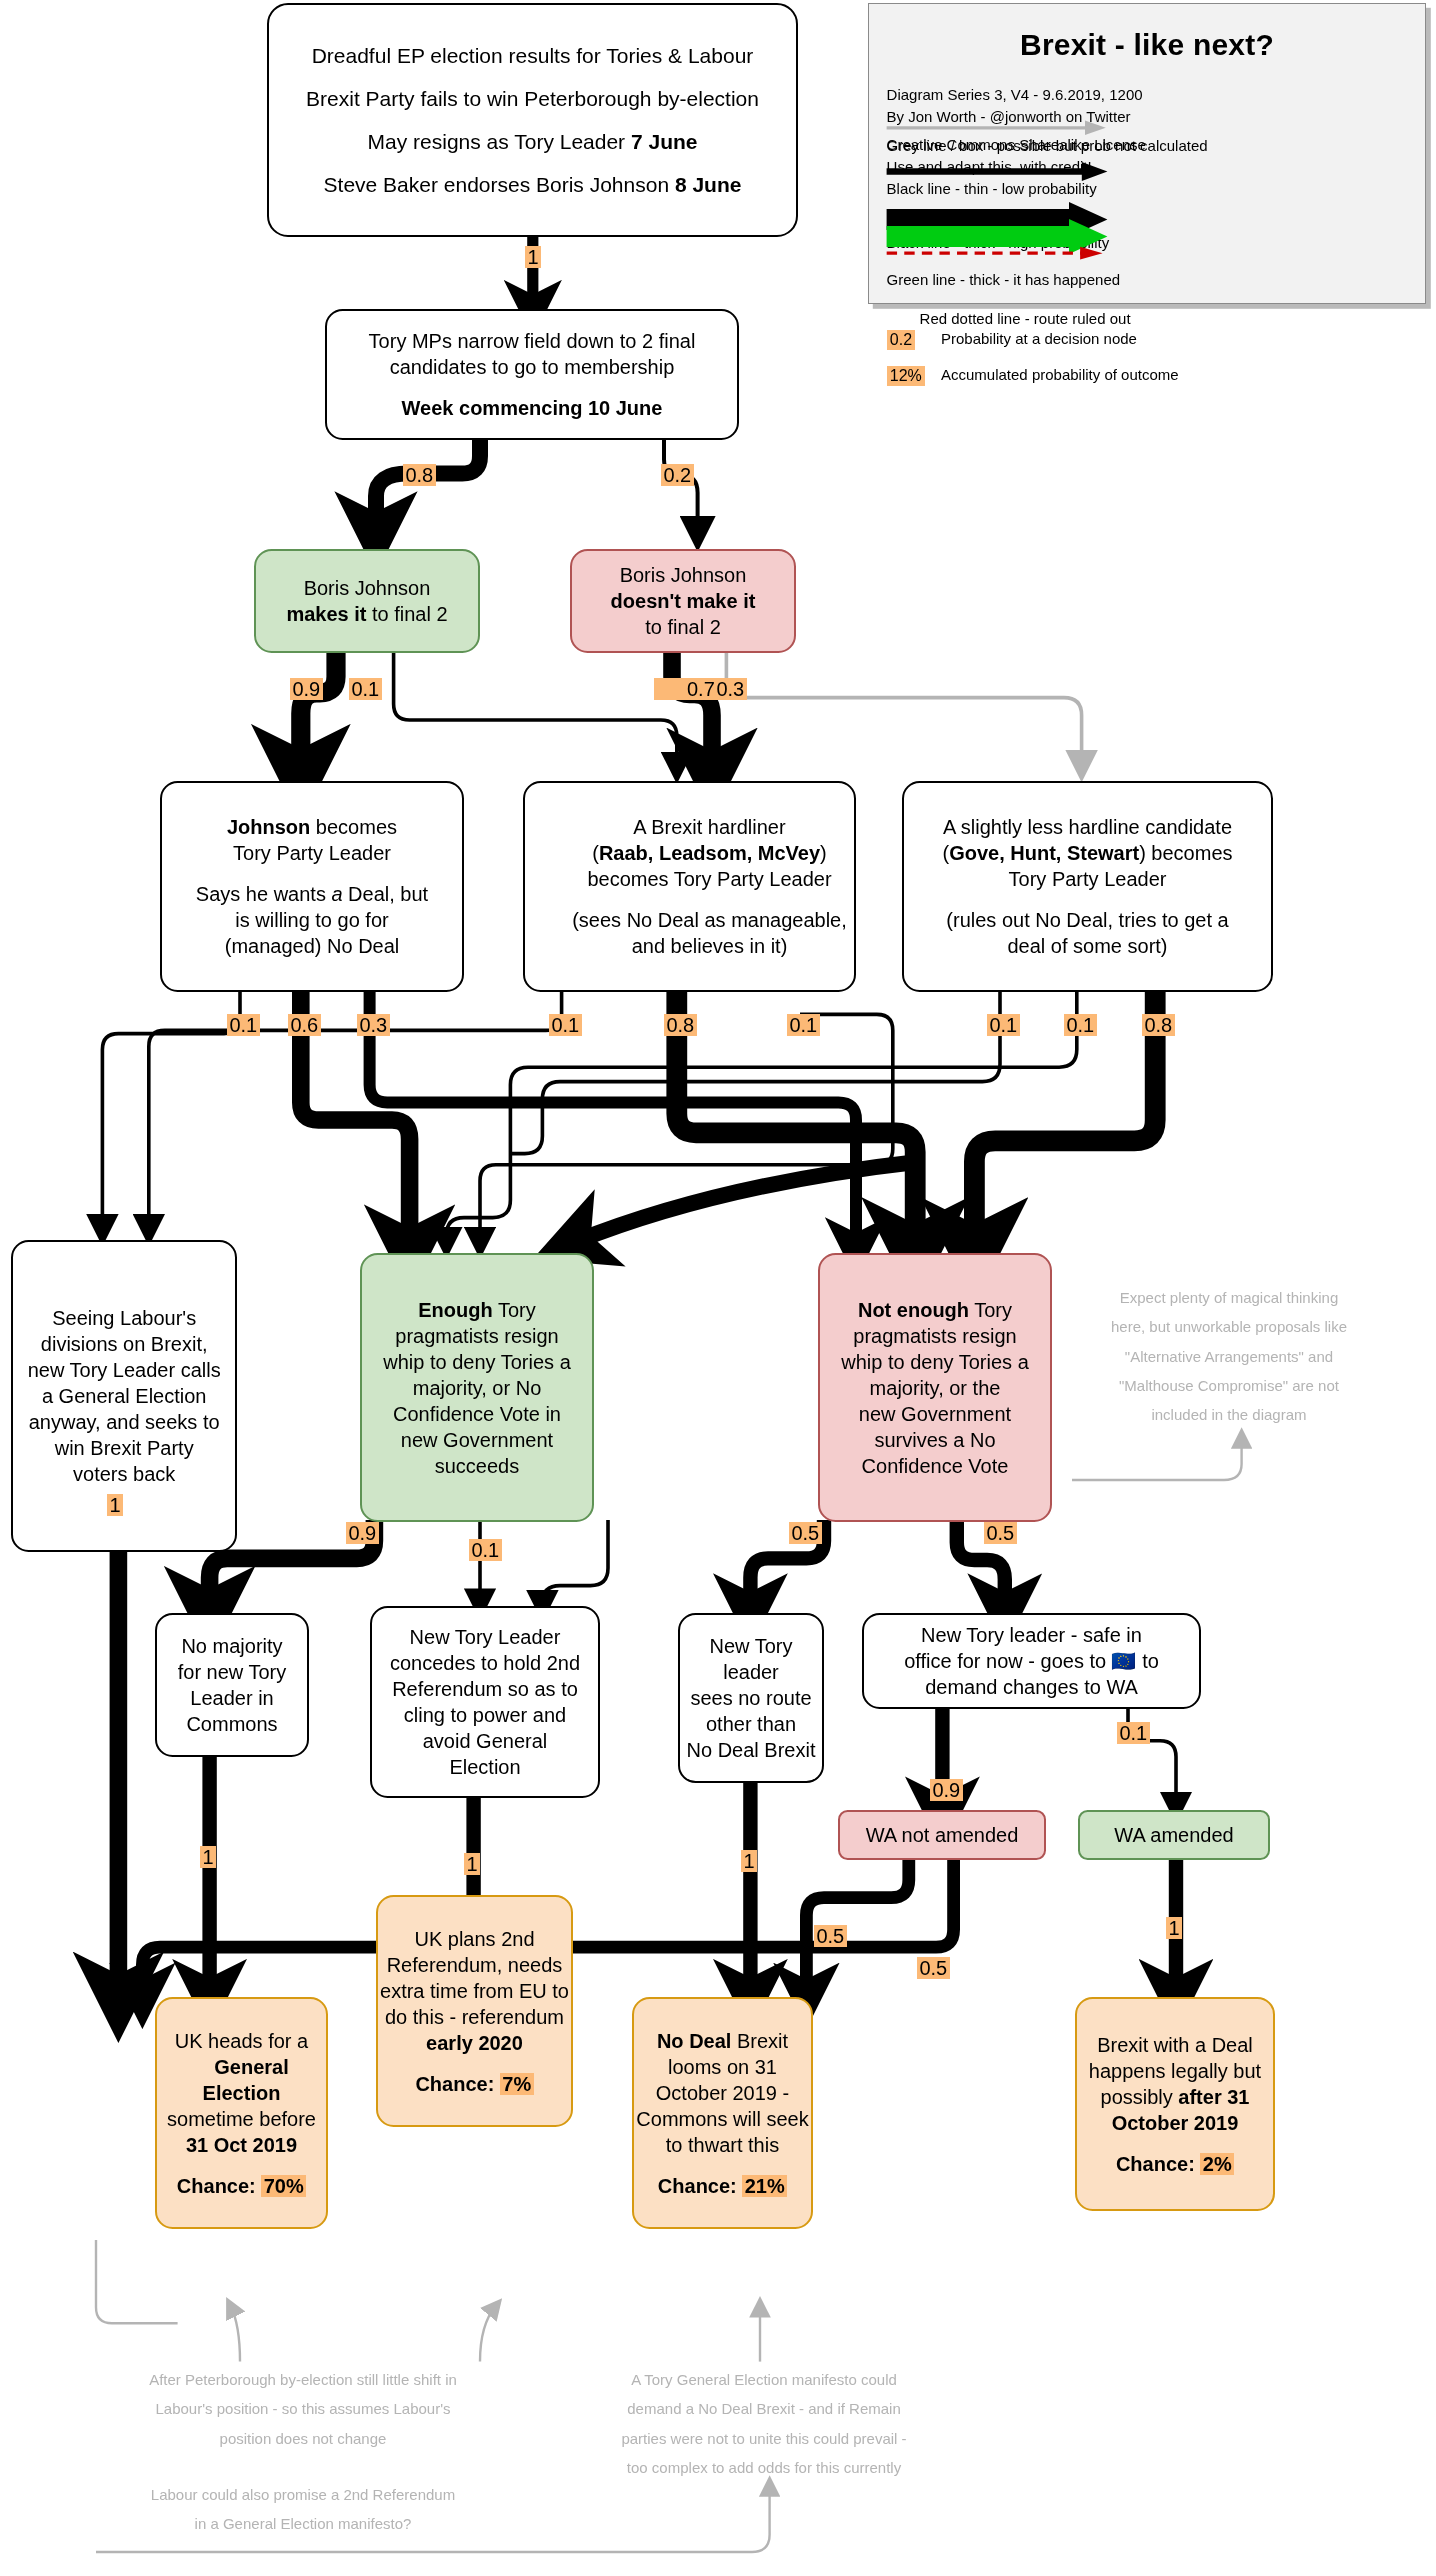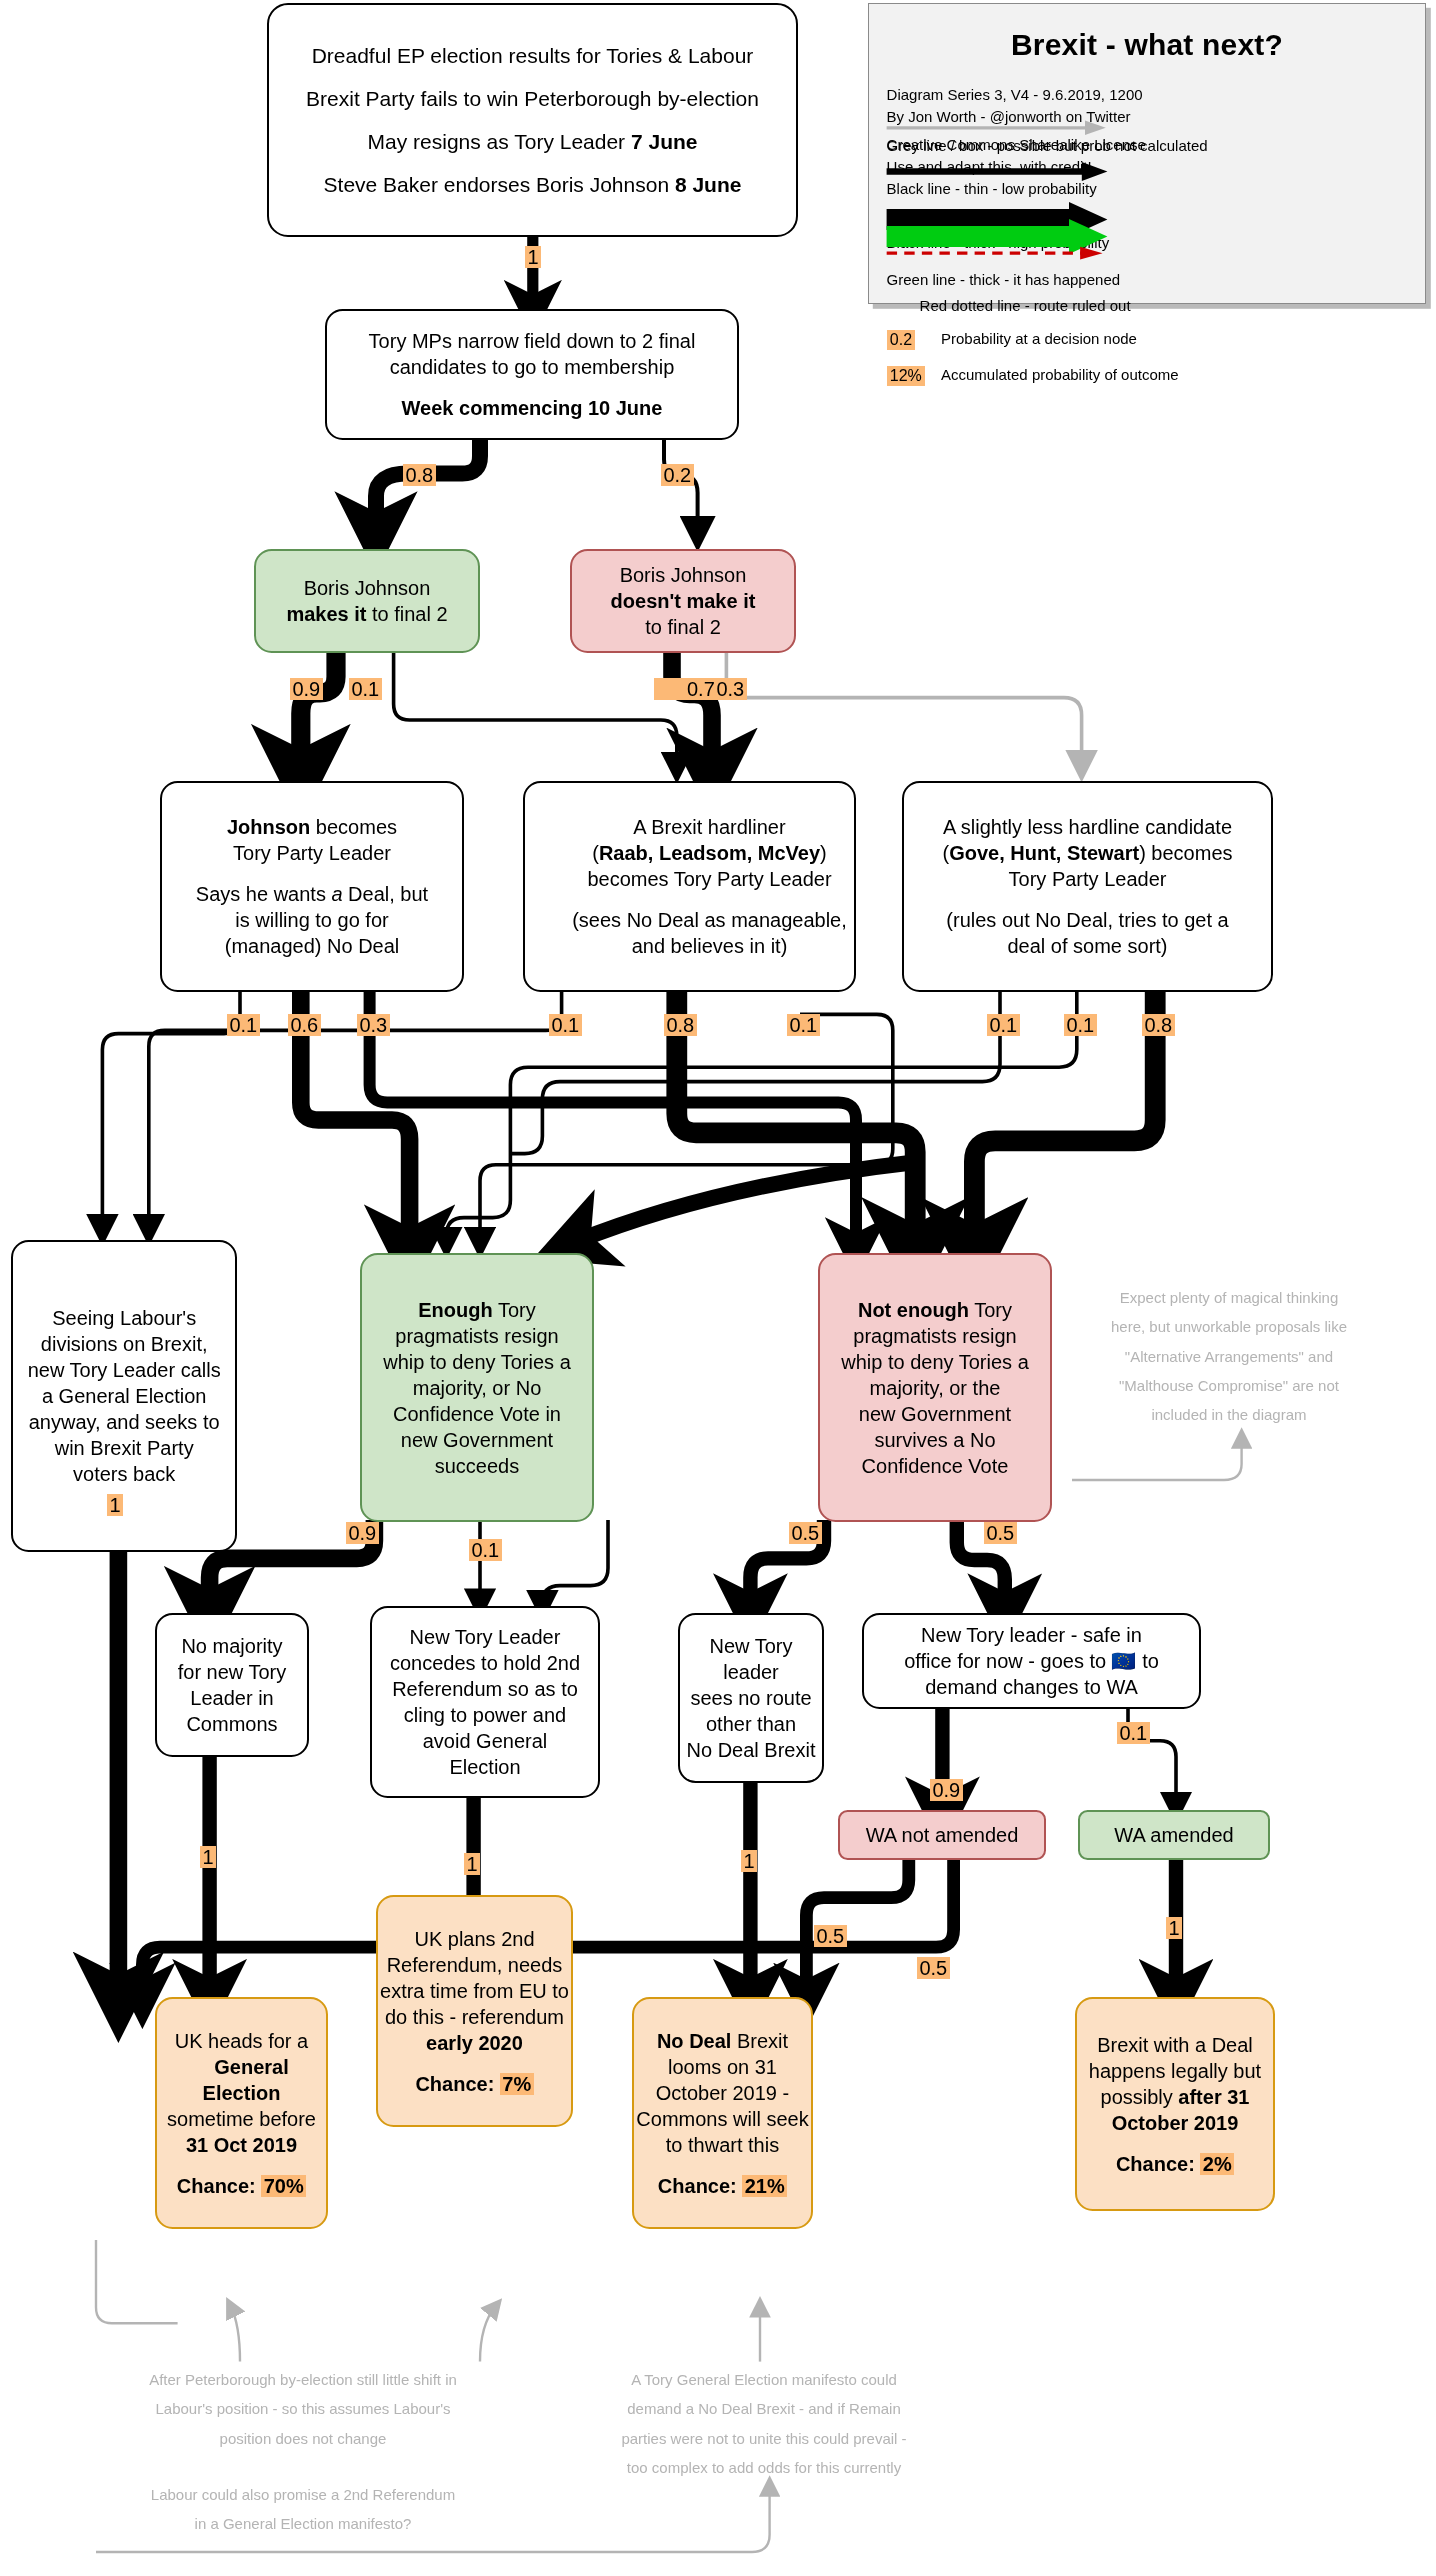--- a/index.html
+++ b/index.html
@@ -132,21 +132,21 @@
       <path d="M1340,1850 L1530,1850 Q1552,1850 1552,1830 L1552,1796" marker-end="url(#ahG)"></path>
       <path d="M120,2800 L120,2884 Q120,2904 140,2904 L222,2904"></path>
       <path d="M300,2952 Q300,2906 288,2882" marker-end="url(#ahG)"></path>
       <path d="M600,2952 Q600,2906 620,2882" marker-end="url(#ahG)"></path>
       <path d="M950,2952 L950,2882" marker-end="url(#ahG)"></path>
       <path d="M120,3190 L940,3190 Q962,3190 962,3168 L962,3106" marker-end="url(#ahG)"></path>
     </g>
   </svg>
 
   <div id="legend">
-    <div class="ttl">Brexit - what next?</div>
+    <div class="ttl">Brexit - like next?</div>
     <div class="meta">
       <div>Diagram Series 3, V4 - 9.6.2019, 1200</div>
       <div>By Jon Worth - @jonworth on Twitter</div>
     </div>
     <div class="meta2">
       <div>Creative Commons Sharealike License</div>
       <div>Use and adapt this, with credit!</div>
     </div>
 
     <svg class="lgsvg" style="top:115px;left:16px;" width="224" height="17.6" viewBox="0 0 280 22">
@@ -170,21 +170,21 @@
     <svg class="lgsvg" style="top:214px;left:16px;" width="224" height="37" viewBox="0 0 280 46">
       <line x1="2" y1="23" x2="238" y2="23" stroke="#00cc11" stroke-width="26"></line>
       <path d="M230,1 L278,23 L230,45 z" fill="#00cc11"></path>
     </svg>
     <div class="lgrow" style="top:267px;">Green line -            thick - it has happened</div>
 
     <svg class="lgsvg" style="top:242px;left:16px;" width="224" height="14.4" viewBox="0 0 280 18">
       <line x1="2" y1="9" x2="248" y2="9" stroke="#cc0000" stroke-width="4" stroke-dasharray="13,9"></line>
       <path d="M244,1 L272,9 L244,17 z" fill="#cc0000"></path>
     </svg>
-    <div class="lgrow" style="top:293px;padding-left:33px;">Red dotted line - route ruled out</div>
+    <div class="lgrow" style="top:306px;padding-left:33px;">Red dotted line - route ruled out</div>
 
     <div class="lgchip" style="top:326px;">0.2</div>
     <div class="lgrow" style="top:326px;left:72px;">Probability at a decision node</div>
 
     <div class="lgchip" style="top:362px;">12%</div>
     <div class="lgrow" style="top:362px;left:72px;">Accumulated probability of outcome</div>
   </div>
 
   <div class="node" style="left:267px;top:3.2px;width:531px;height:234px;font-size:21px;border-radius:21px;">
     <span class="ln">Dreadful EP election results for Tories &amp; Labour</span>

